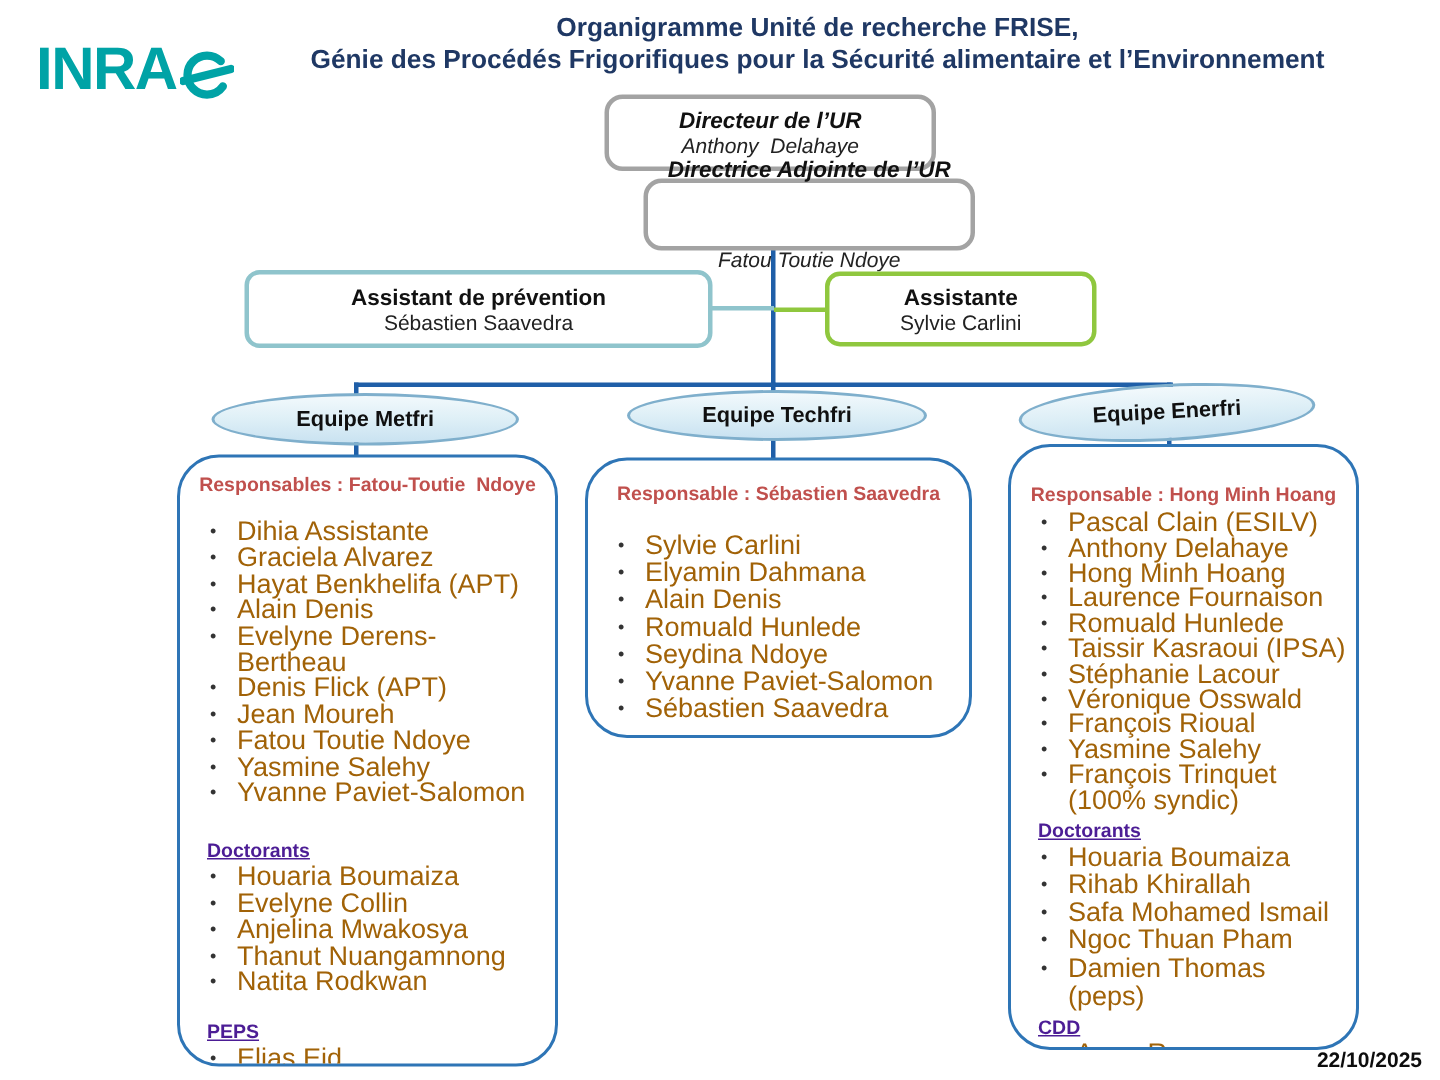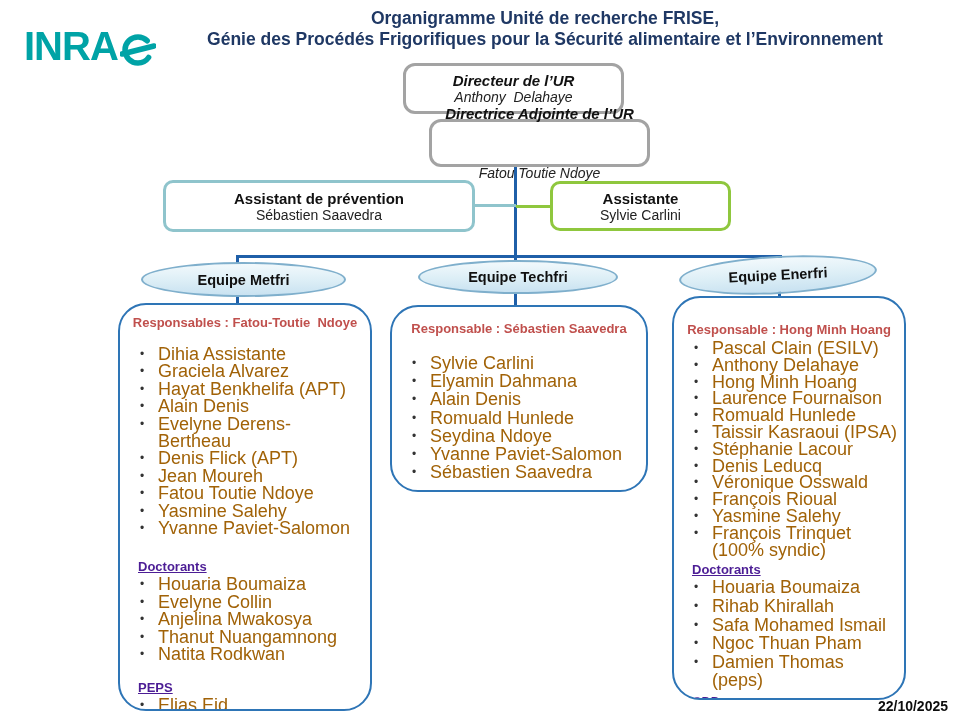--- a/index.html
+++ b/index.html
@@ -187,21 +187,20 @@
     <div class="team-header">Responsable : Hong Minh Hoang</div>
     <div>
         <ul class="member-list">
           <li>Pascal Clain (ESILV)</li>
           <li>Anthony Delahaye</li>
           <li>Hong Minh Hoang</li>
           <li>Laurence Fournaison</li>
           <li>Romuald Hunlede</li>
           <li>Taissir Kasraoui (IPSA)</li>
           <li>Stéphanie Lacour</li>
-          <li>Denis Leducq</li>
           <li>Véronique Osswald</li>
           <li>François Rioual</li>
           <li>Yasmine Salehy</li>
           <li>François Trinquet (100% syndic)</li>
         </ul>
         <div class="group-label">Doctorants</div>
         <ul class="member-list">
           <li>Houaria Boumaiza</li>
           <li>Rihab Khirallah</li>
           <li>Safa Mohamed Ismail</li>

